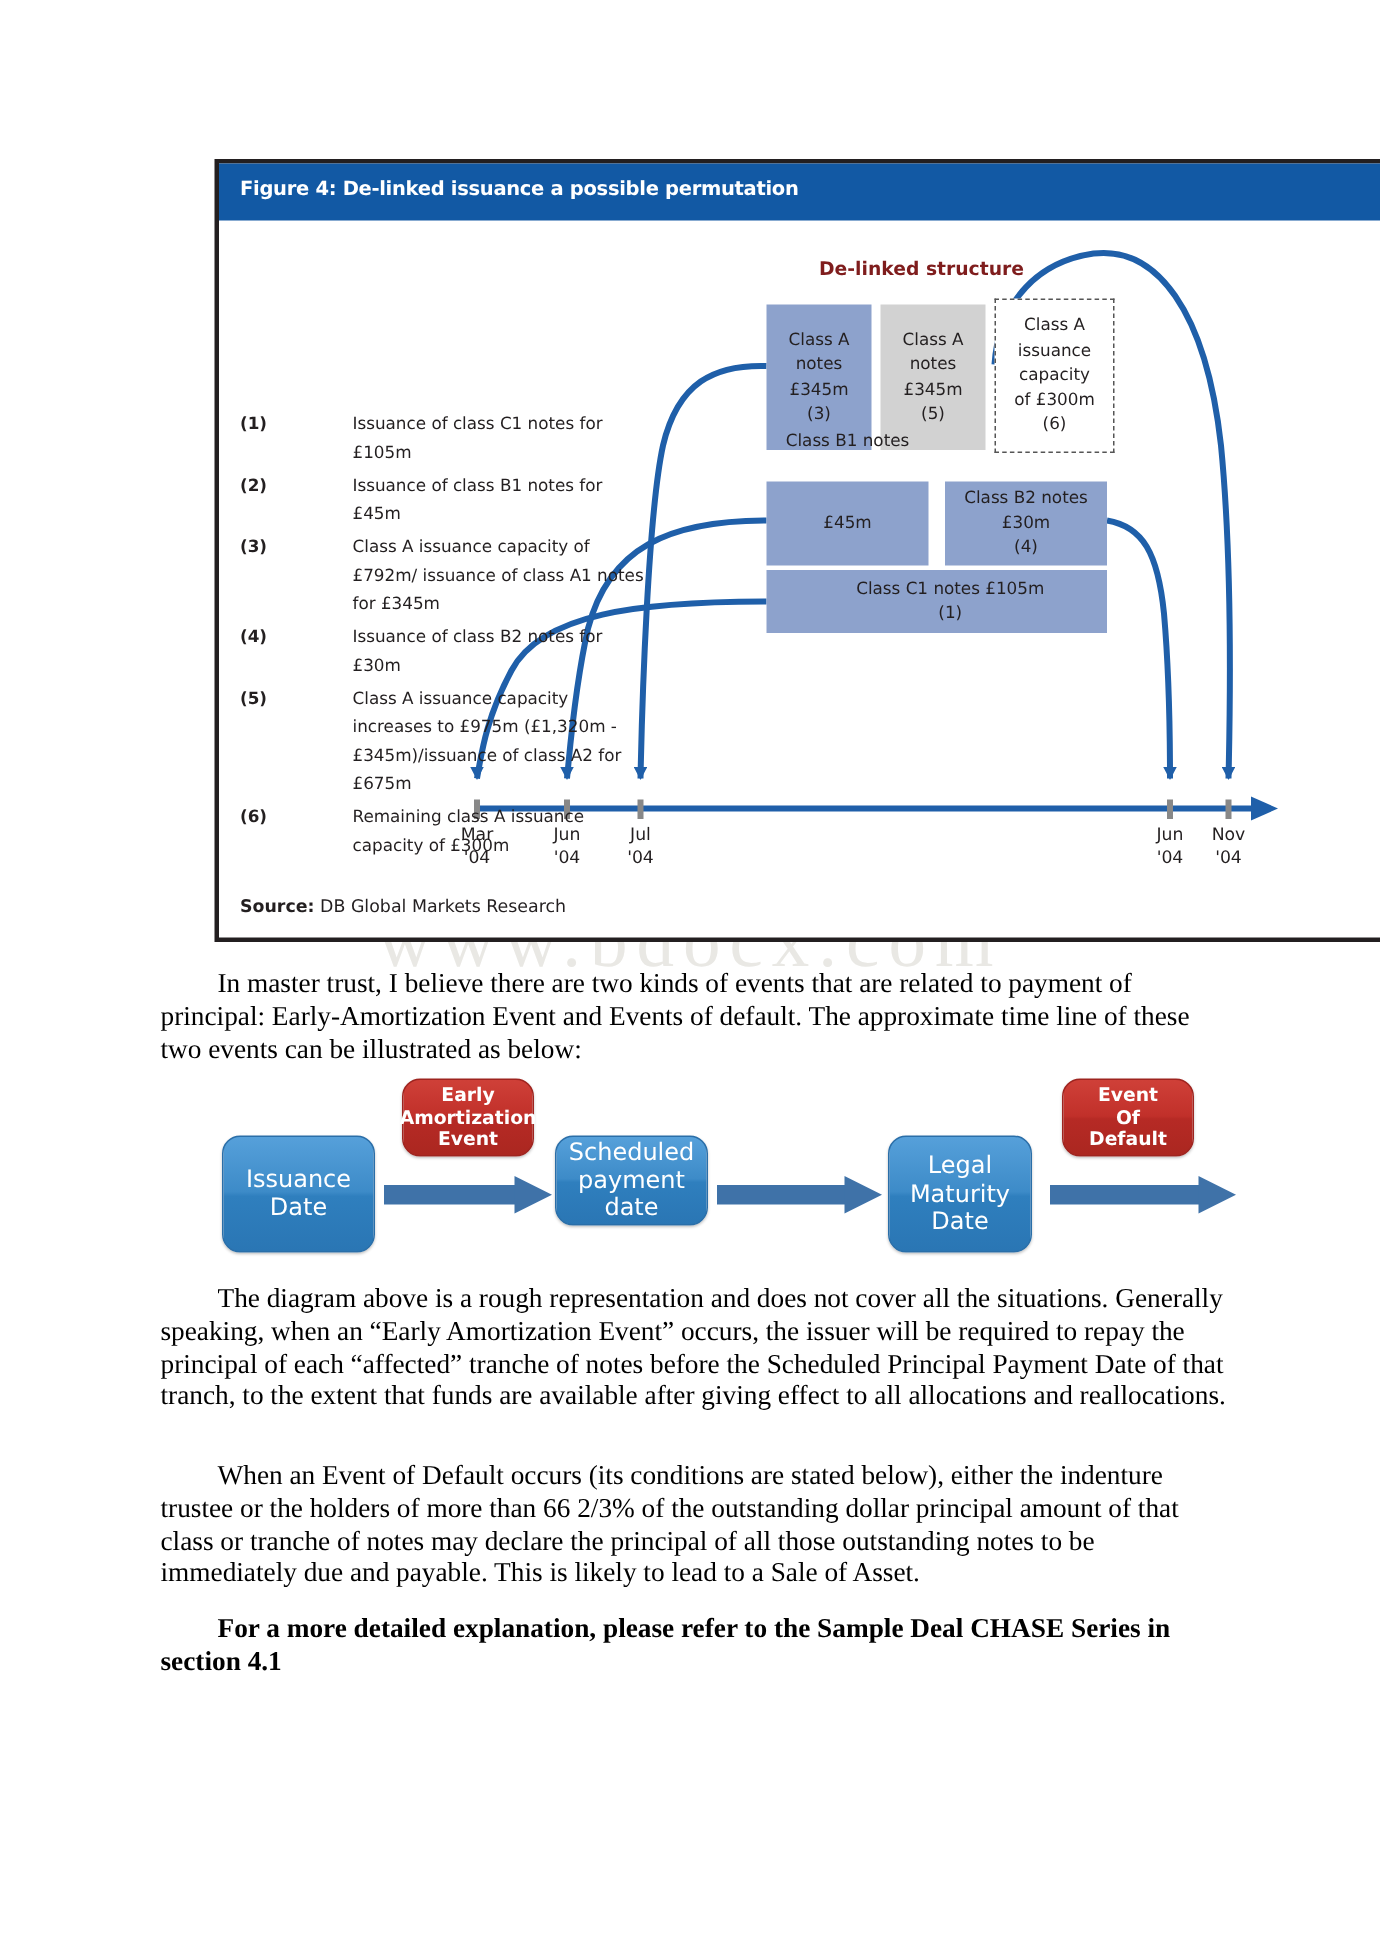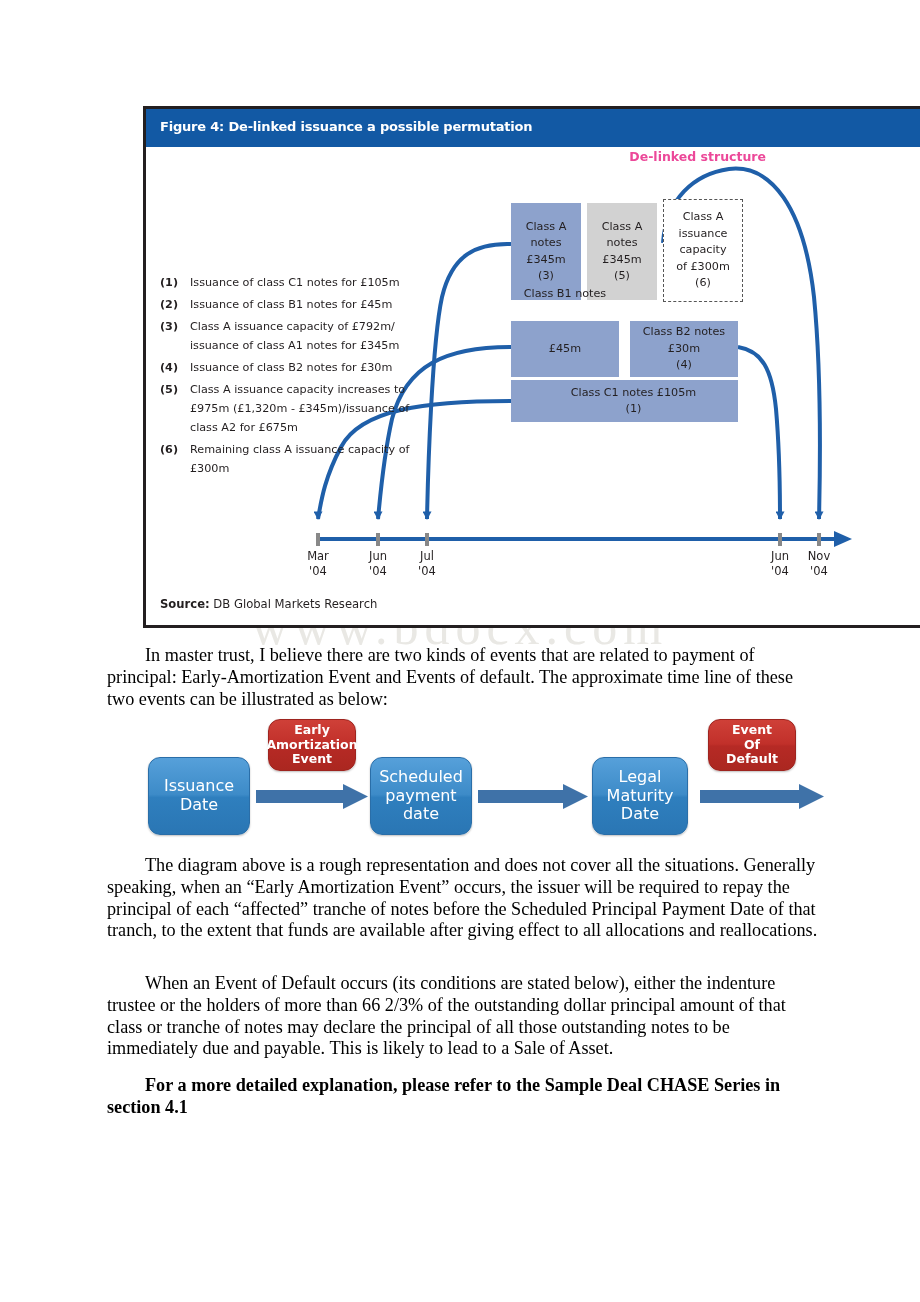--- a/index.html
+++ b/index.html
@@ -88,33 +88,34 @@
     line-height: 19px;
   }
   .note-num {
     font-weight: bold;
     width: 30px;
     flex: 0 0 30px;
     text-align: left;
   }
   .note-text {
     flex: 1 1 auto;
+    margin-left: 45px;
   }
 
   
   .struct-title {
     position: absolute;
     left: 400px;
-    top: 2px;
+    top: 24px;
     width: 220px;
-    text-align: right;
+    text-align: left;
     font-family: "DejaVu Sans", sans-serif;
     font-size: 12.5px;
     font-weight: bold;
-    color: #ec4899;
+    color: #7f1d1d;
   }
   .box {
     position: absolute;
     box-sizing: border-box;
     font-family: "DejaVu Sans", sans-serif;
     font-size: 11.2px;
     color: #231f20;
     text-align: center;
     display: flex;
     flex-direction: column;
@@ -217,21 +218,21 @@
   }
   .fbox-red {
     background: linear-gradient(to bottom, #cf4038 0%, #c1302a 48%, #b62a25 52%, #ab2720 100%);
     border: 1.5px solid #9e241f;
     font-size: 12.5px;
     font-weight: bold;
     box-shadow: 0 1px 2px rgba(0,0,0,0.25);
   }
   .fb-issuance { left: 8px;   top: 45px; width: 102px; height: 78px; }
   .fb-early    { left: 128px; top: 7px;  width: 88px;  height: 52px; }
-  .fb-sched    { left: 230px; top: 45px; width: 102px; height: 78px; }
+  .fb-sched    { left: 230px; top: 45px; width: 102px; height: 60px; }
   .fb-legal    { left: 452px; top: 45px; width: 96px; height: 78px; }
   .fb-default  { left: 568px; top: 7px;  width: 88px;  height: 52px; }
 
   .flow-svg {
     position: absolute;
     left: 0; top: 0;
     width: 690px;
     height: 135px;
     overflow: visible;
   }

